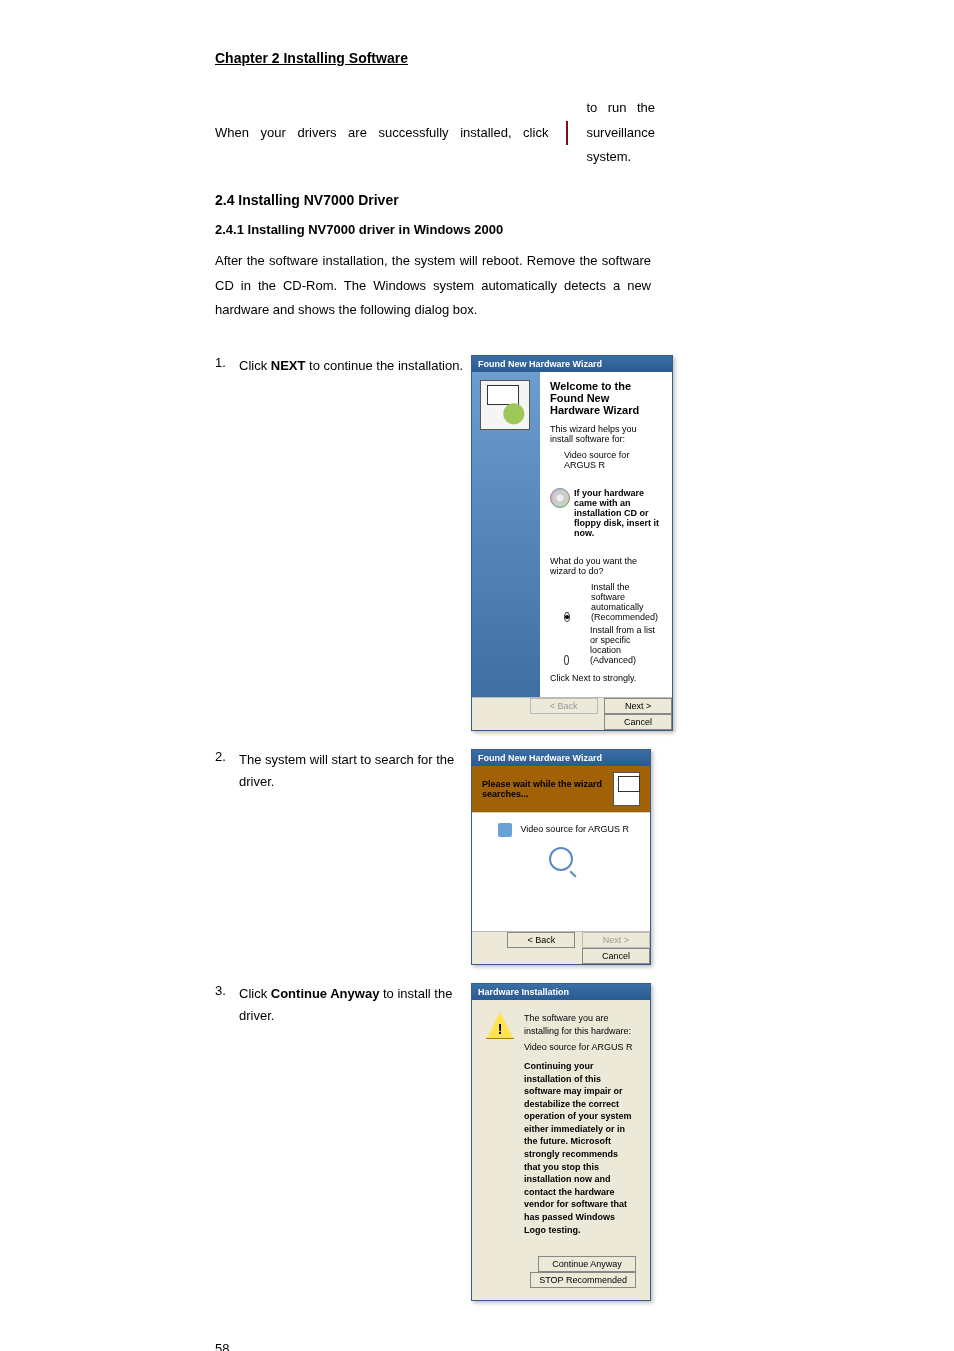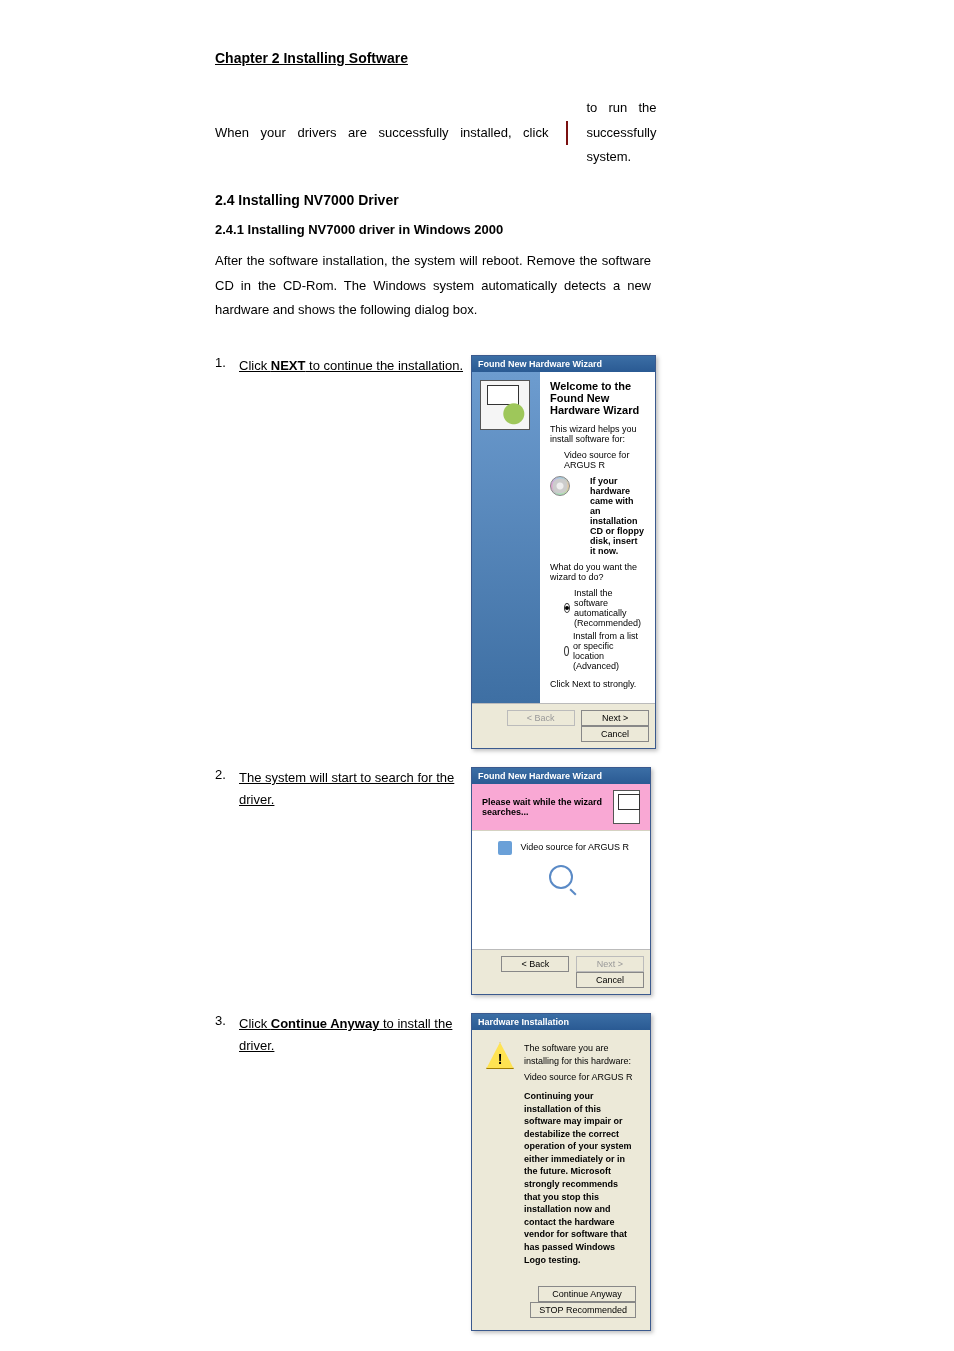--- a/index.html
+++ b/index.html
@@ -79,21 +79,20 @@
   }
   .step-num {
     flex: 0 0 24px;
     font-size: 13px;
   }
   .step-text {
     flex: 0 0 226px;
     font-size: 13px;
     line-height: 1.7;
     padding-right: 6px;
-    text-decoration: underline;
   }
   .step-fig {
     flex: 1 1 auto;
   }
   .dialog {
     border: 1px solid #3b5a8e;
     background: #ece9d8;
     font-size: 9px;
     box-shadow: 2px 2px 4px rgba(0,0,0,0.25);
   }
@@ -137,53 +136,52 @@
     flex: 1;
     background: #fff;
     padding: 8px 10px;
   }
   .dlg-h1 {
     font-size: 11px;
     font-weight: bold;
     margin-bottom: 8px;
   }
   .dlg-p { margin-bottom: 6px; }
-  .cd-row { display: flex; align-items: flex-start; gap: 20px; margin: 6px 0; }
+  .cd-row { display: flex; align-items: flex-start; gap: 4px; margin: 18px 0; }
   .cd-icon {
     width: 18px; height: 18px; border-radius: 50%;
     background: radial-gradient(circle,#eee 0 3px,#ccc 4px 7px,#fff0 8px),
                 conic-gradient(#a0cde6,#e6c8a0,#a0e6b6,#e6a0d3,#a0cde6);
     border: 1px solid #888;
     flex: 0 0 18px;
   }
-  .radio-row, .opt-row { display: flex; align-items: center; gap: 4px; }
+  .radio-row, .opt-row { display: flex; align-items: flex-end; gap: 21px; }
   .radio {
     width: 8px; height: 8px; border: 1px solid #333; border-radius: 50%;
     display: inline-flex; align-items: center; justify-content: center;
   }
   .radio.checked::after { content:''; width:4px; height:4px; background:#000; border-radius:50%; }
   .btnrow {
     background: #ece9d8;
-    padding: 6px;
     text-align: right;
     border-top: 1px solid #bbb;
   }
   .btn {
     display: inline-block;
     min-width: 50px;
     padding: 2px 8px;
     border: 1px solid #888;
     background: #ece9d8;
     font-size: 9px;
     text-align: center;
     margin-left: 4px;
   }
   .btn.disabled { color: #999; border-color: #bbb; }
   .dlg2-body { background: #fff; padding: 10px 12px; }
-  .dlg2-top { font-weight: bold; padding: 6px 10px; background: #f9a8d4; border-bottom: 1px solid #d5d2c2; display:flex; justify-content:flex-end; align-items:center; }
+  .dlg2-top { font-weight: bold; padding: 6px 10px; background: #a16207; border-bottom: 1px solid #d5d2c2; display:flex; justify-content:flex-end; align-items:center; }
   .mini-hw {
     width: 32px; height: 32px; border:1px solid #555; background:#fff; position:relative;
   }
   .mini-hw::before { content:''; position:absolute; left:4px; top:3px; width:20px; height:14px; border:1px solid #333; }
   .mag {
     width: 20px; height: 20px; border: 2px solid #5a8ac6; border-radius: 50%;
     position: relative; margin: 10px auto;
   }
   .mag::after { content:''; position:absolute; right:-6px; bottom:-6px; width:8px; height:2px; background:#5a8ac6; transform:rotate(45deg); }
   .speaker-icon {
@@ -213,21 +211,21 @@
 </head>
 <body>
 
 <div class="page">
 
   <div class="chapter-header">Chapter 2 Installing Software</div>
 
   <div class="inline-flex-para">
     <span class="stretcher">When your drivers are successfully installed, click</span>
     <span class="app-icon"></span>
-    <span>to run the successfully system.</span>
+    <span>to run the surveillance system.</span>
   </div>
 
   <h2 class="sec">2.4   Installing NV7000 Driver</h2>
   <h3 class="subsec">2.4.1   Installing NV7000 driver in Windows 2000</h3>
 
   <div class="para">After the software installation, the system will reboot. Remove the software CD in the CD-Rom. The Windows system automatically detects a new hardware and shows the following dialog box.</div>
 
   <div class="step-row">
     <div class="step-num">1.</div>
     <div class="step-text">

